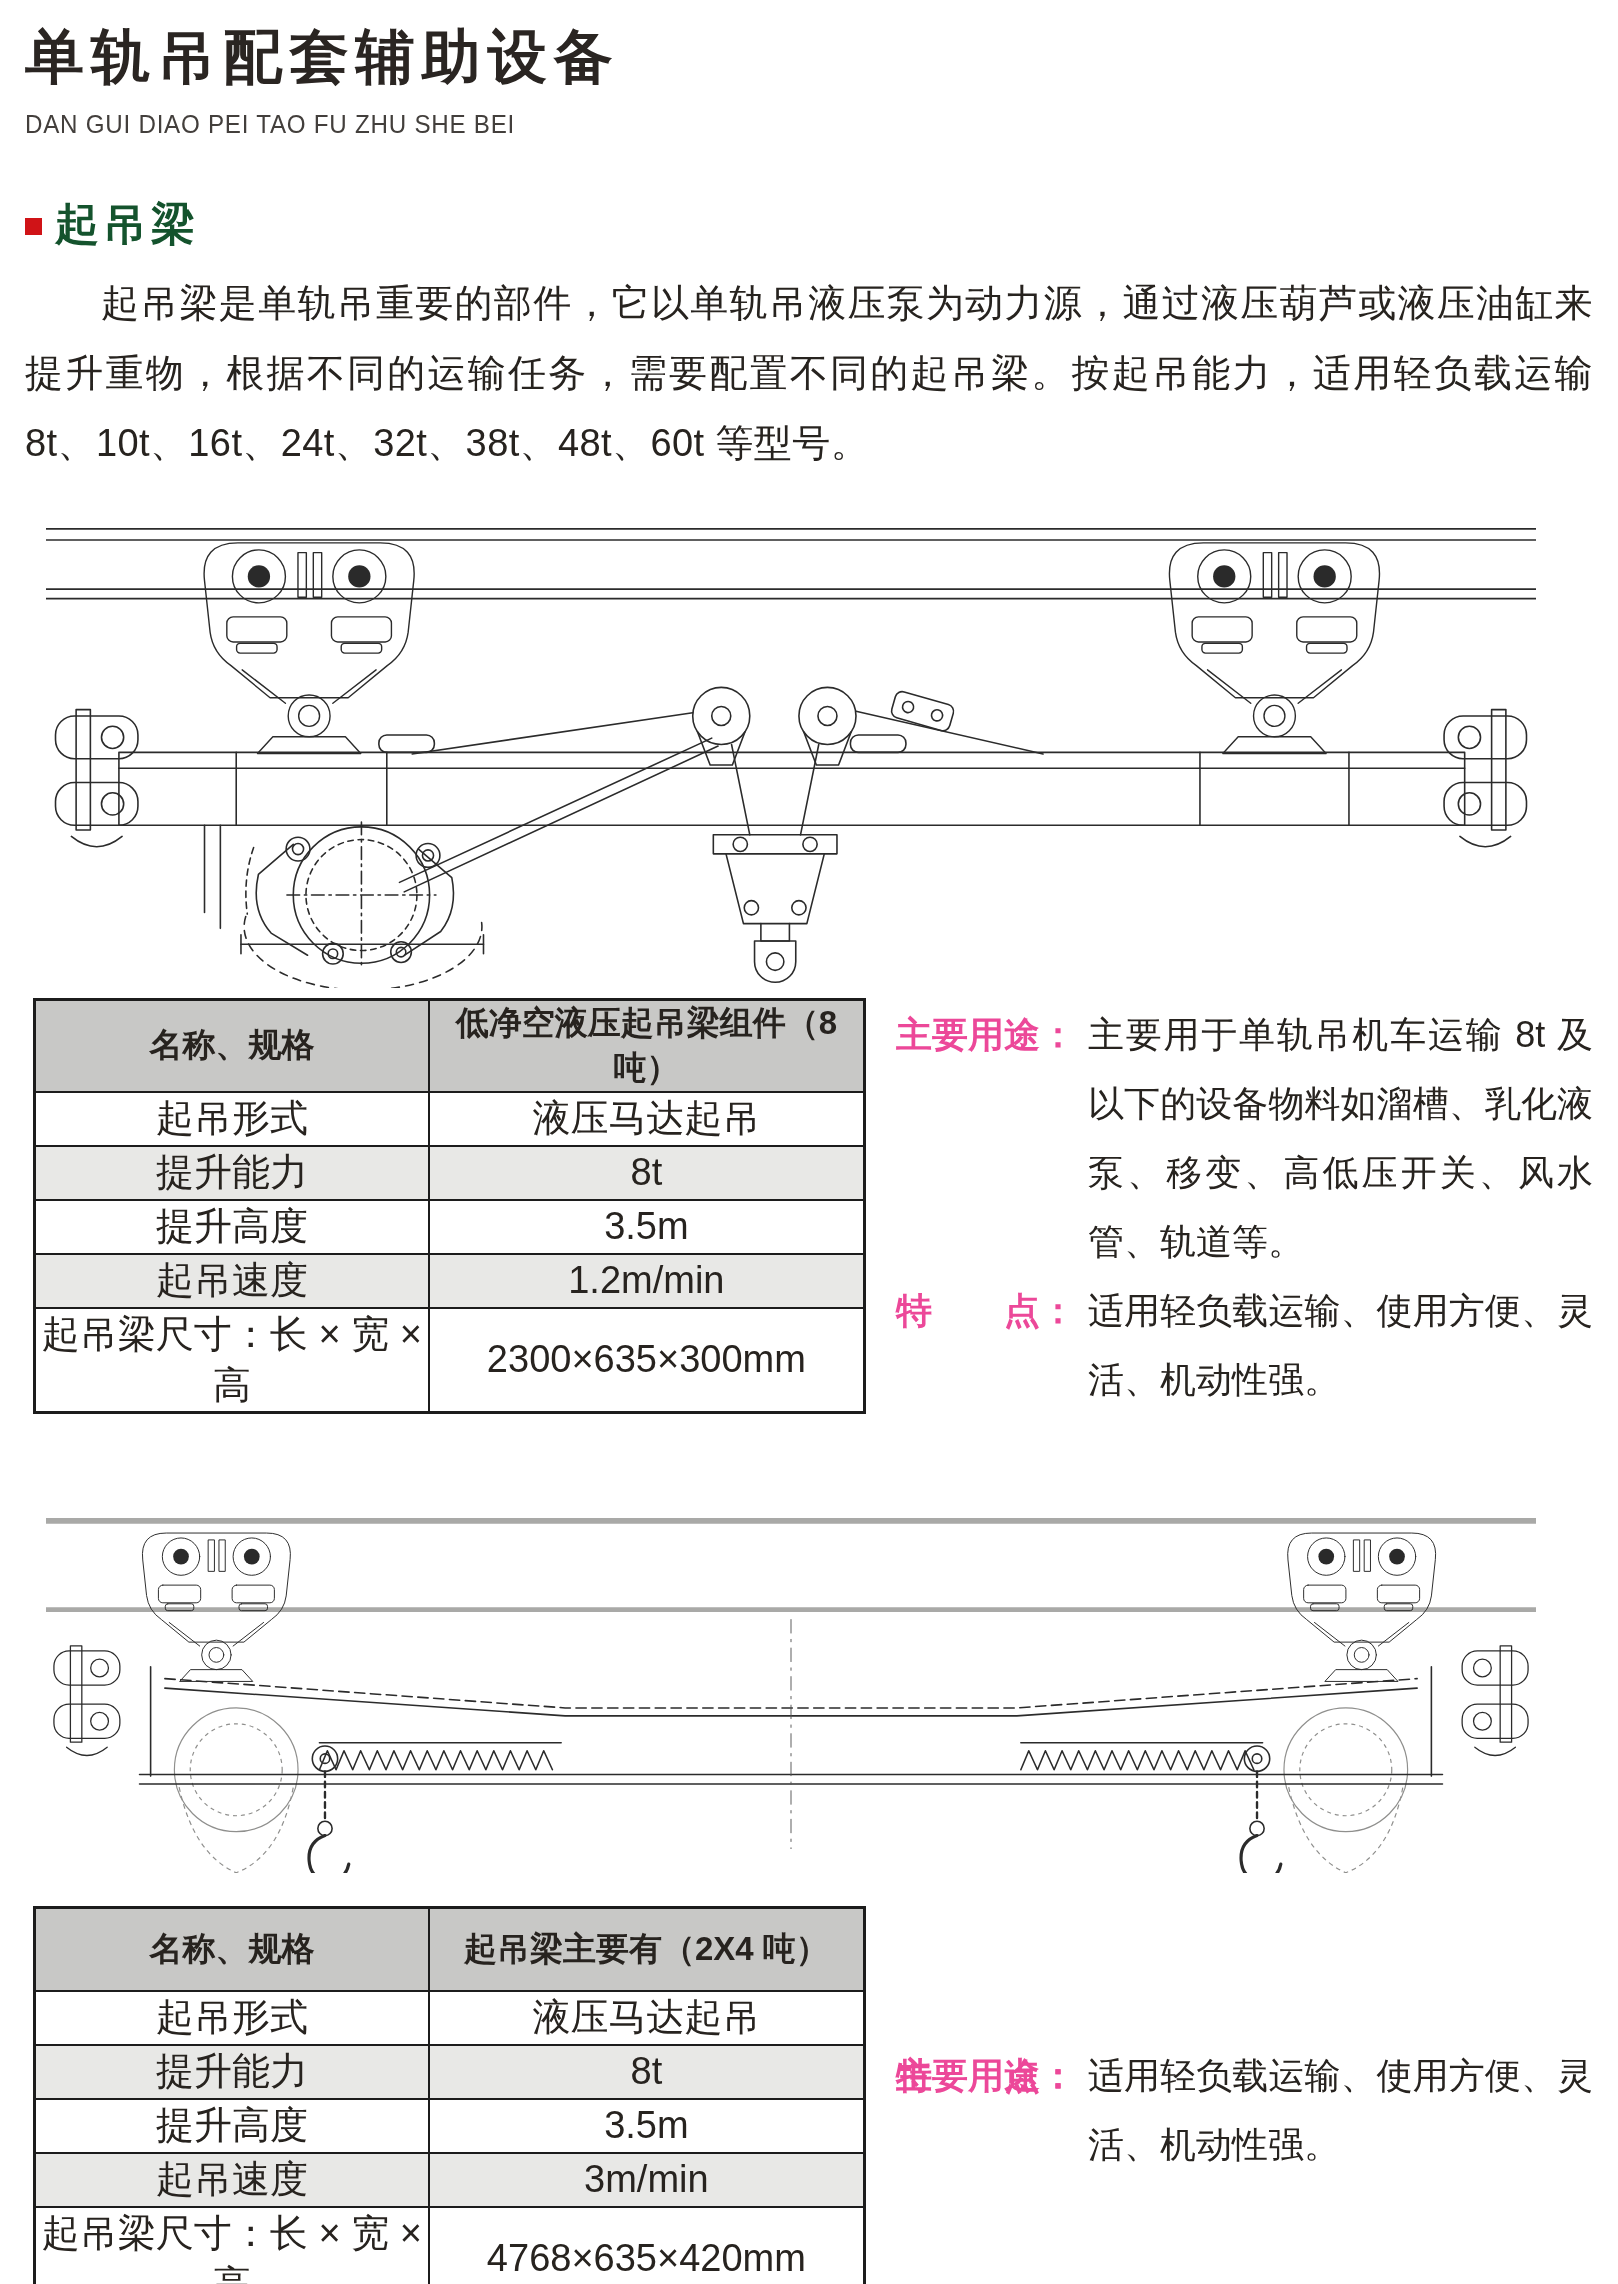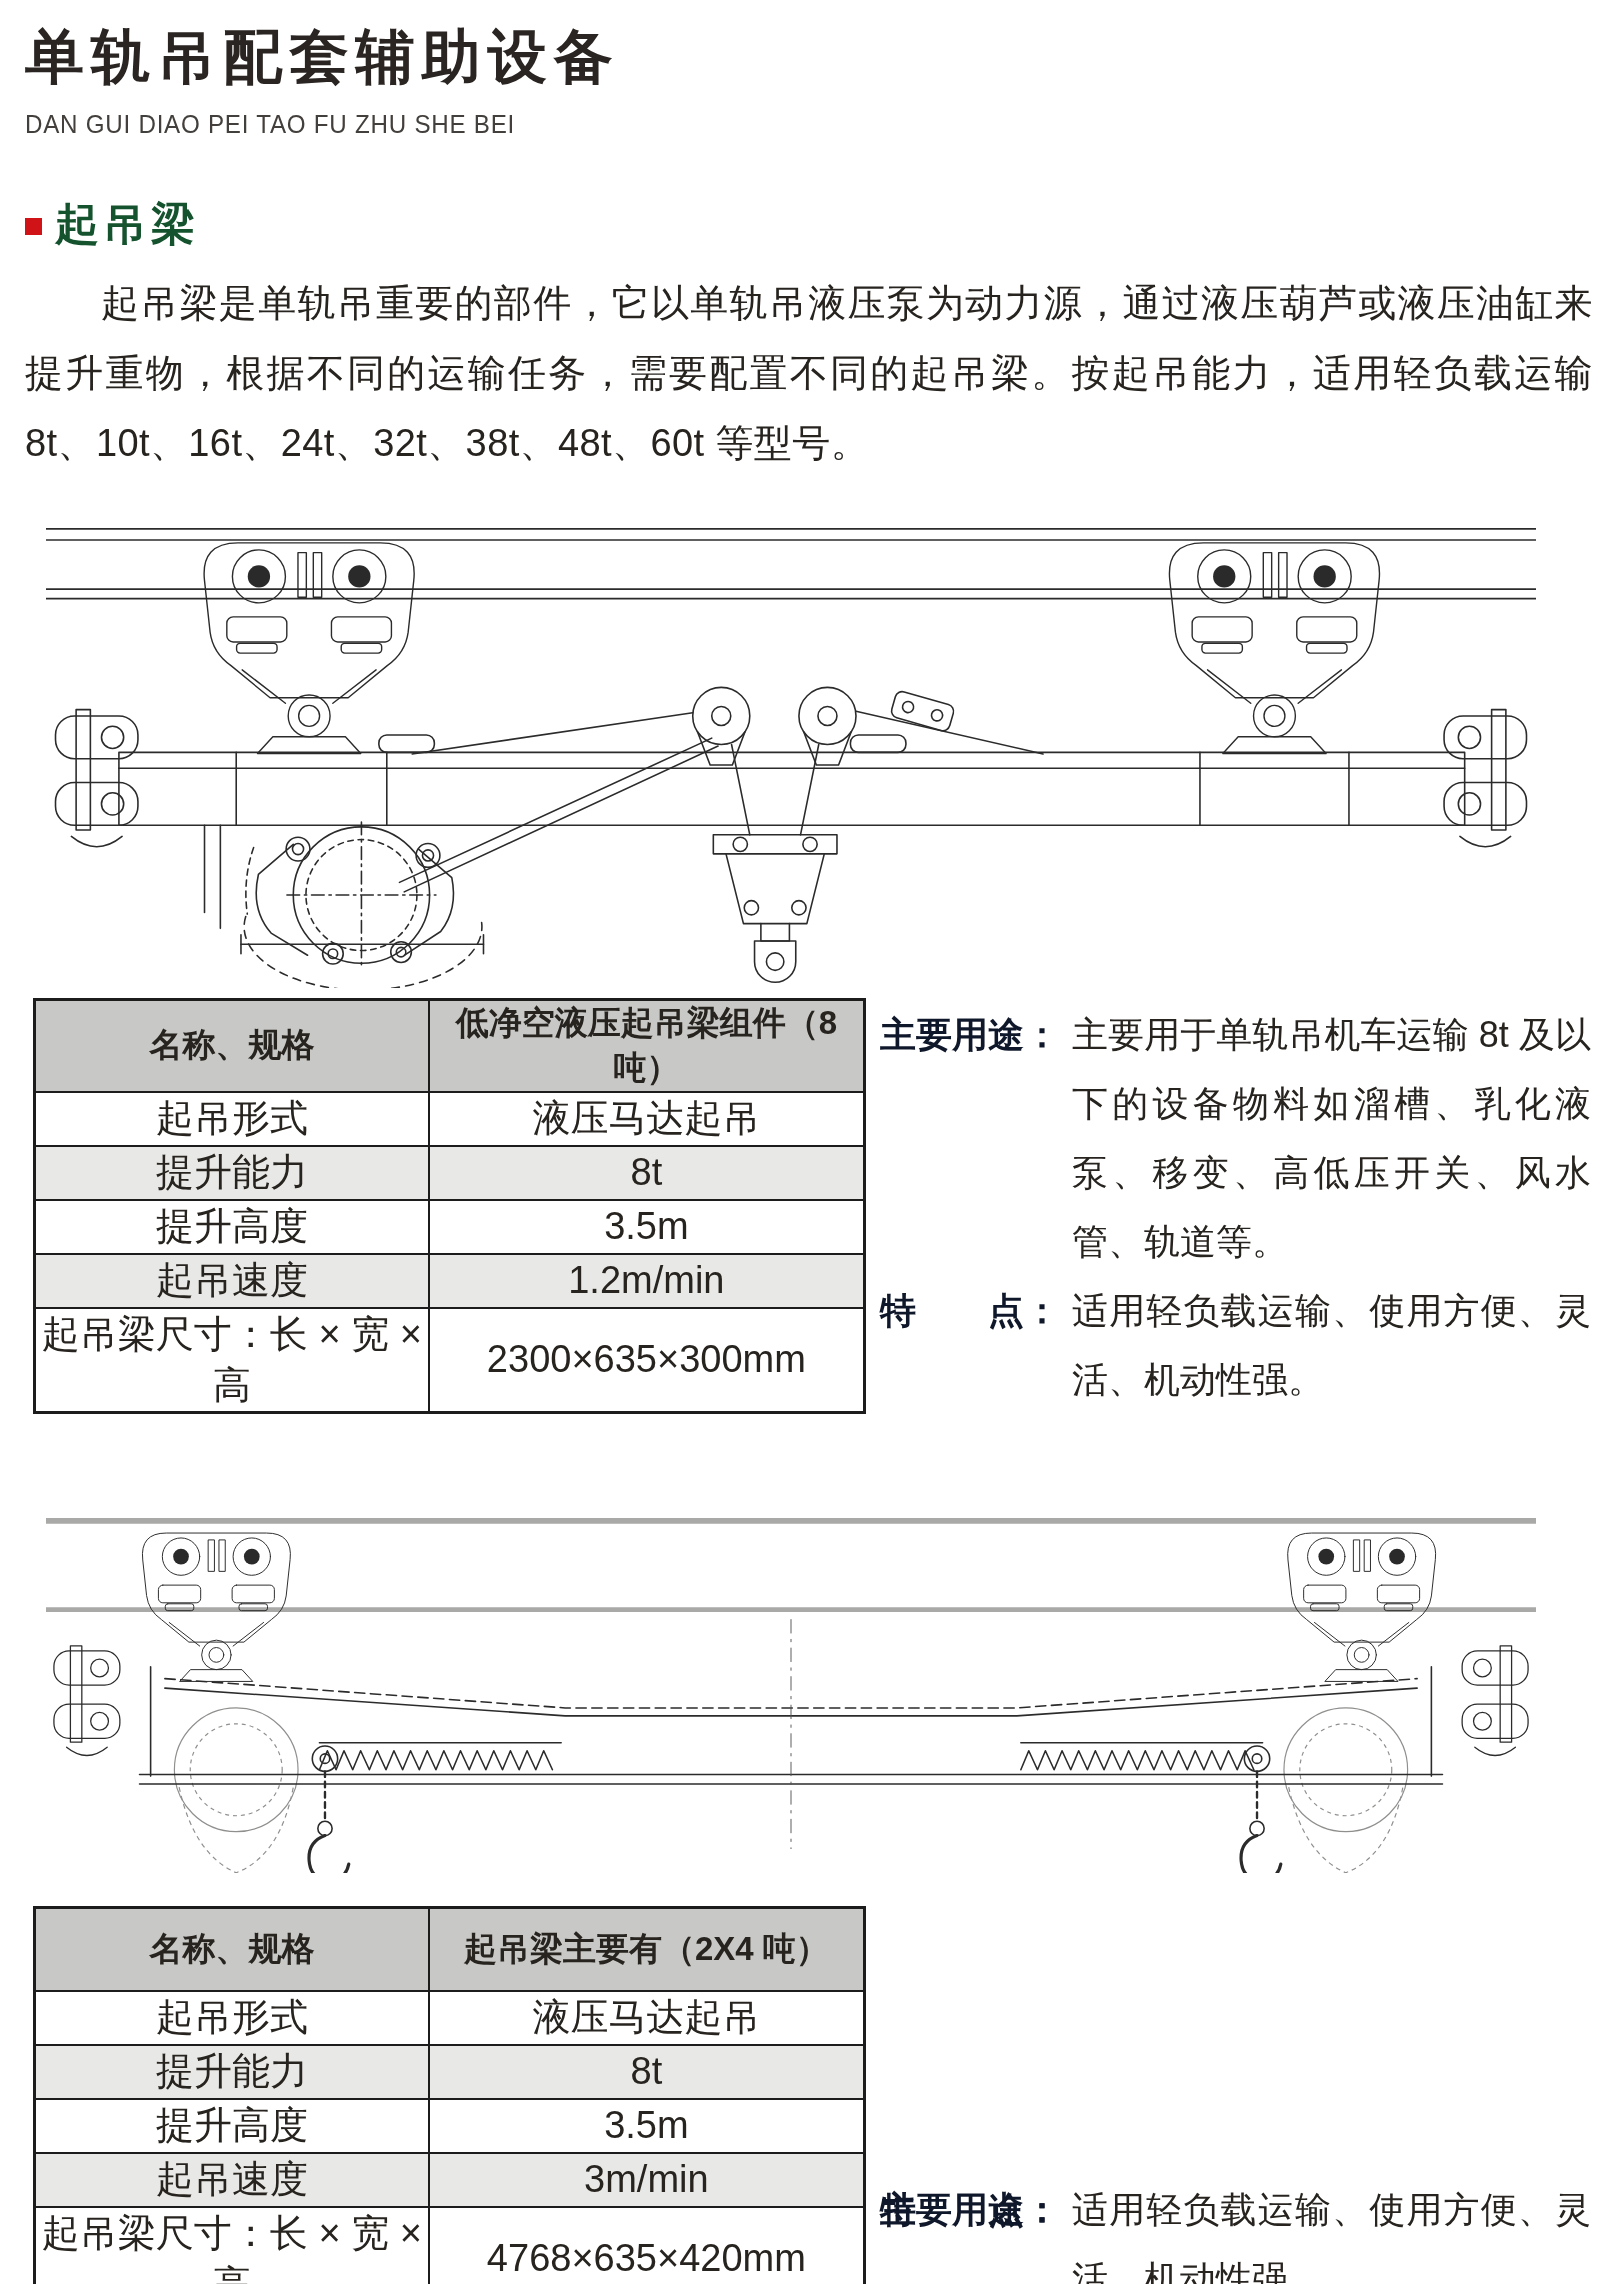--- a/index.html
+++ b/index.html
@@ -66,22 +66,22 @@
 
   
   .fig{margin:32px 0 0 20.6px;width:1490px;}
   .fig svg{display:block;}
   .fig2{margin-top:94px;}
   .d{stroke:#2b2b2b;fill:none;stroke-width:2;stroke-linejoin:round;stroke-linecap:round;}
 
   
   .spec-row{
     display:flex;
-    align-items:flex-end;
-    gap:14px;
+    align-items:center;
+    gap:30px;
     margin:9.5px 0 0 8px;
   }
   .spec-row.second{margin-top:33px;}
   table.spec{
     width:833px;
     border-collapse:collapse;
     border:3.2px solid #1c1c1c;
     table-layout:fixed;
     flex:0 0 auto;
   }
@@ -112,21 +112,21 @@
     padding-left:192px;
     font-size:36px;
     line-height:69px;
     text-align:justify;
     color:#27231f;
   }
   .usage p .lbl{
     position:absolute;
     left:0;top:0;
     font-weight:800;
-    color:#0f172a;
+    color:#ec4899;
     white-space:pre;
   }
 </style>
 </head>
 <body>
 
 <div class="page">
   <div class="inner">
 
     <div>

